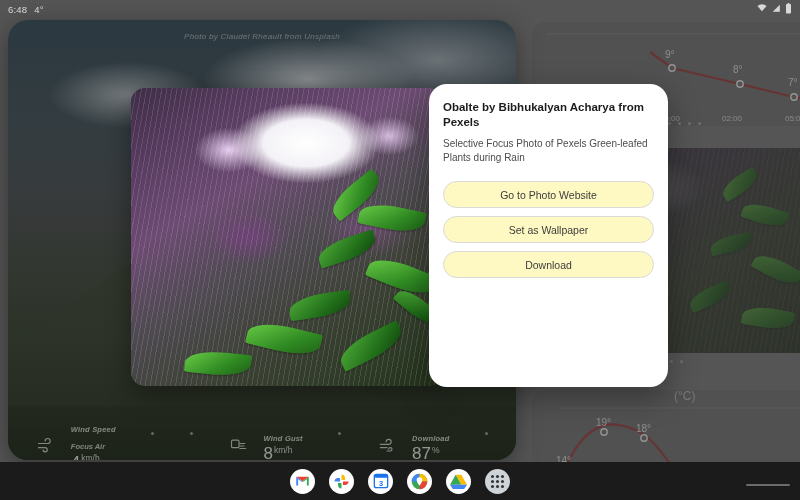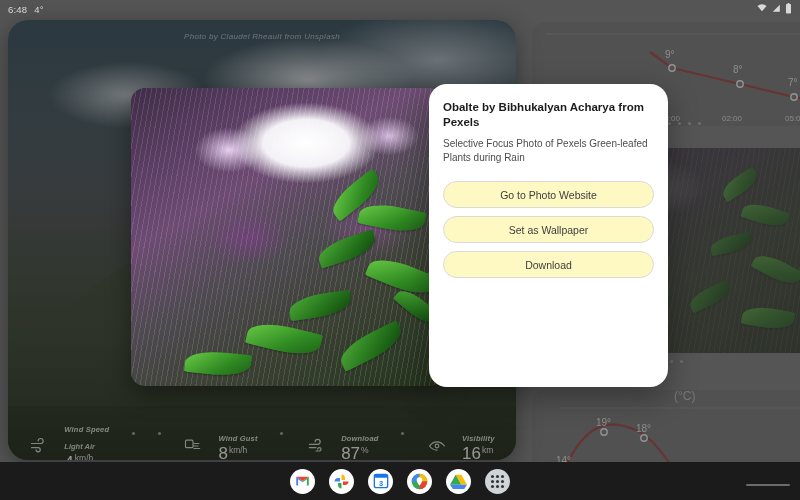--- a/index.html
+++ b/index.html
@@ -241,21 +241,21 @@
 
       <div class="metric">
         <span class="m-ico">
           <svg viewBox="0 0 24 24" fill="none" stroke="currentColor" stroke-width="1.4" stroke-linecap="round">
             <path d="M3 9h11a3 3 0 1 0-3-3"></path>
               <path d="M3 14h8a2.5 2.5 0 1 1-2.5 2.5"></path>
           </svg>
         </span>
         <span class="m-txt">
           <span class="m-lbl">Wind Speed</span><br>
-          <span class="m-sub">Light Air</span>
+          <span class="m-sub">Focus Air</span>
           <div class="m-val"><span>4</span><span class="m-unit">km/h</span></div>
         </span>
       </div>
 
       <span class="sep"></span>
 
 
       <span class="sep"></span>
 
       <div class="metric">
@@ -282,32 +282,20 @@
           </svg>
         </span>
         <span class="m-txt">
           <span class="m-lbl">Download</span>
           <div class="m-val"><span>87</span><span class="m-unit">%</span></div>
         </span>
       </div>
 
       <span class="sep"></span>
 
-      <div class="metric">
-        <span class="m-ico">
-          <svg viewBox="0 0 24 24" fill="none" stroke="currentColor" stroke-width="1.4" stroke-linecap="round">
-            <path d="M21 12s-4-5-9-5-9 5-9 5 4 5 9 5"></path>
-              <circle cx="12" cy="12" r="2.2"></circle>
-          </svg>
-        </span>
-        <span class="m-txt">
-          <span class="m-lbl">Visibility</span>
-          <div class="m-val"><span>16</span><span class="m-unit">km</span></div>
-        </span>
-      </div>
     </div>
   </div>
 
   <div class="scrim"></div>
 
   <div class="rainphoto">
     <div class="rp-rain"></div>
     <div class="leaf" style="left:196px;top:96px;width:58px;height:22px;transform:rotate(-38deg);"></div>
     <div class="leaf" style="left:228px;top:118px;width:66px;height:24px;transform:rotate(12deg);"></div>
     <div class="leaf leafdark" style="left:186px;top:150px;width:60px;height:22px;transform:rotate(-18deg);"></div>

